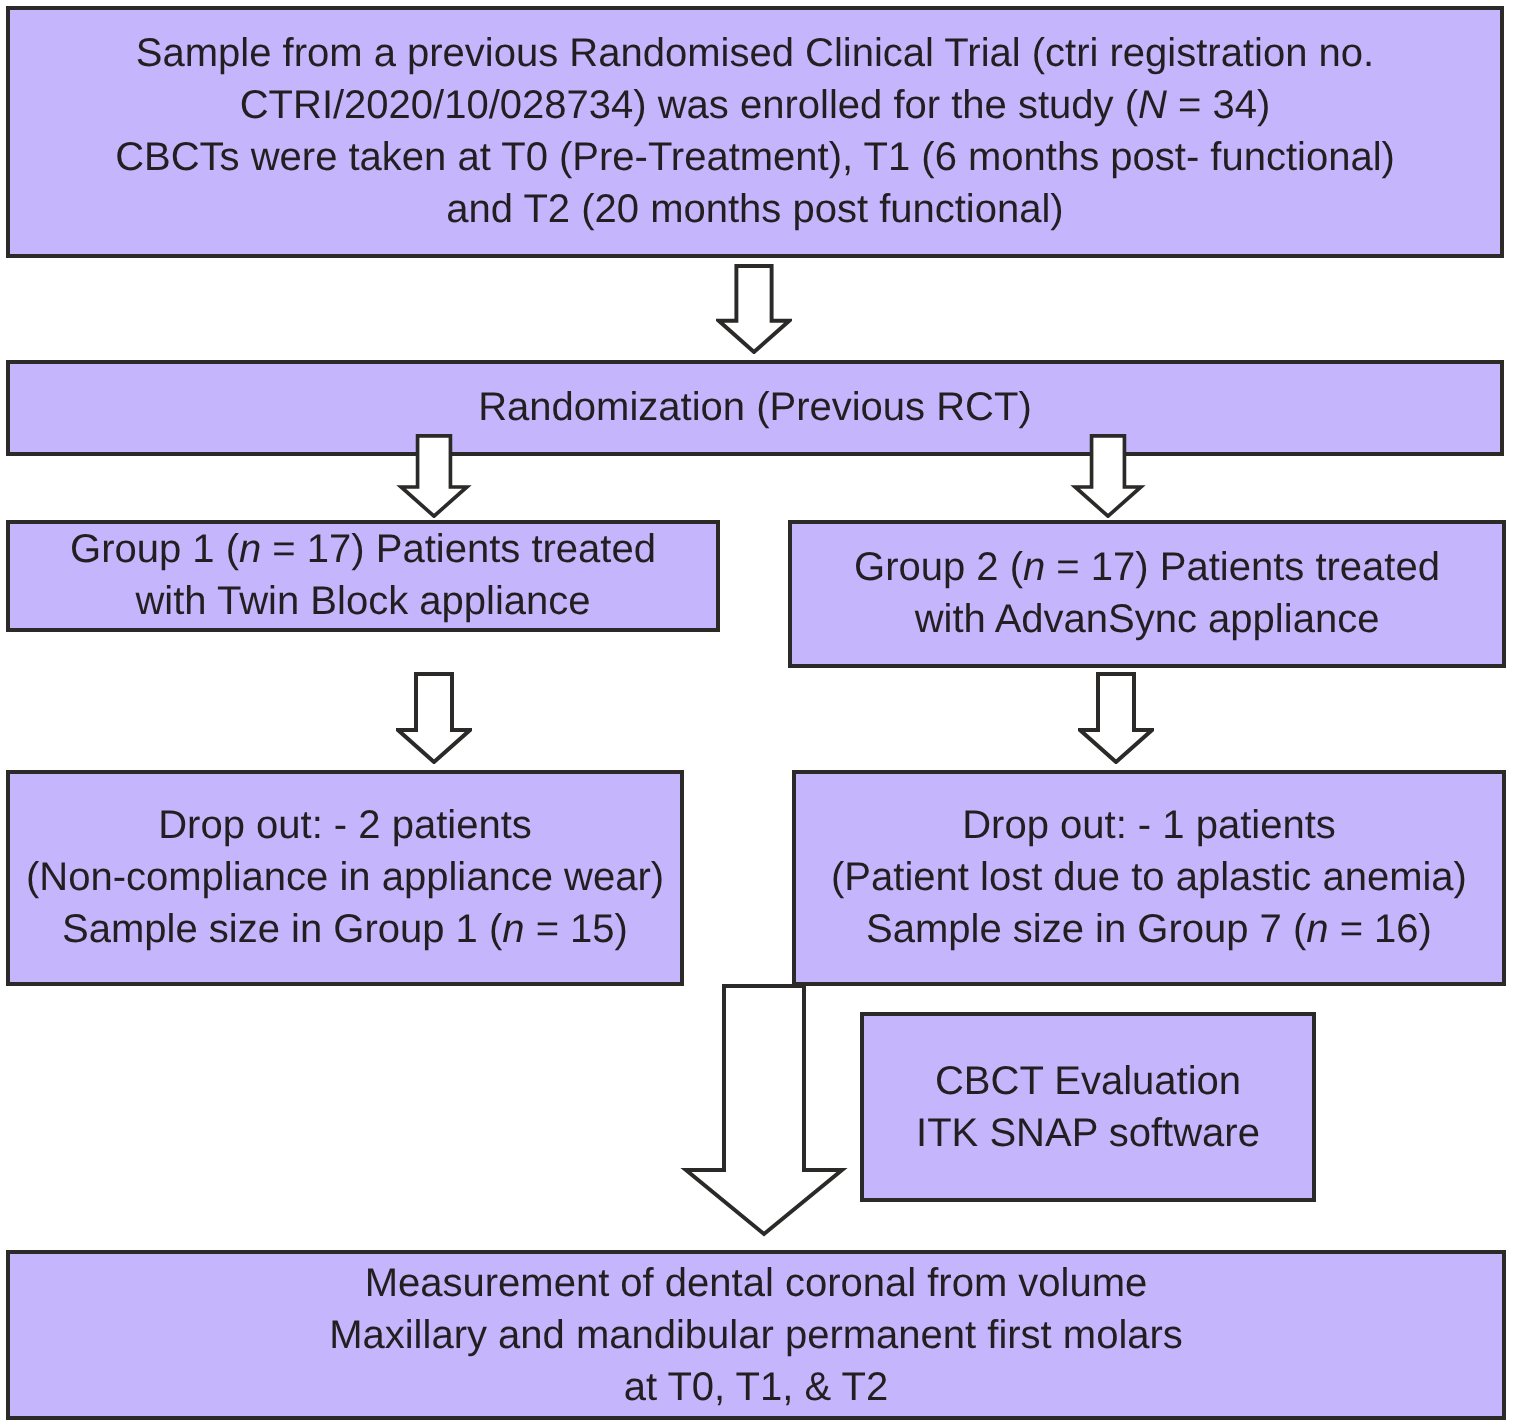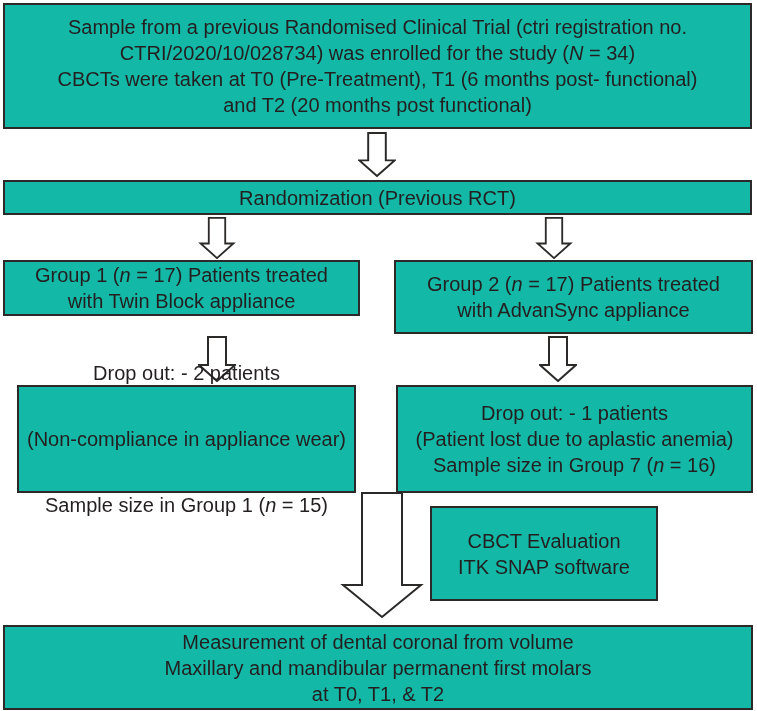--- a/index.html
+++ b/index.html
@@ -9,21 +9,21 @@
     height: 711px;
     background: #ffffff;
     font-family: "Liberation Sans", sans-serif;
     color: #231f20;
     overflow: hidden;
   }
   .box {
     position: absolute;
     box-sizing: border-box;
     border: 2px solid #2b2a29;
-    background: #14b8a6;
+    background: #c4b5fd;
     display: flex;
     flex-direction: column;
     justify-content: center;
     align-items: center;
     text-align: center;
   }
   .line {
     font-size: 20px;
     line-height: 26px;
     white-space: nowrap;
@@ -32,24 +32,24 @@
   .arrow { position: absolute; line-height: 0; }
   .arrow svg polygon {
     fill: #ffffff;
     stroke: #2b2a29;
     stroke-width: 2;
     stroke-linejoin: miter;
   }
 
   
   .box-sample        { left: 3px;   top: 3px;   width: 749px; height: 126px; }
-  .box-randomization { left: 3px;   top: 180px; width: 749px; height: 35px;  }
+  .box-randomization { left: 3px;   top: 180px; width: 749px; height: 48px;  }
   .box-group1        { left: 3px;   top: 260px; width: 357px; height: 56px;  }
   .box-group2        { left: 394px; top: 260px; width: 359px; height: 74px;  }
-  .box-dropout1      { left: 17px;   top: 385px; width: 339px; height: 108px; gap: 40px; }
+  .box-dropout1      { left: 3px;   top: 385px; width: 339px; height: 108px; }
   .box-dropout2      { left: 396px; top: 385px; width: 357px; height: 108px; text-align: center; }
   .box-cbct          { left: 430px; top: 506px; width: 228px; height: 95px;  }
   .box-measurement   { left: 3px;   top: 625px; width: 750px; height: 85px;  }
 
   
   .arrow-1  { left: 358px; top: 132px; }
   .arrow-2a { left: 198px; top: 217px; }
   .arrow-2b { left: 535px; top: 217px; }
   .arrow-3a { left: 198px; top: 336px; }
   .arrow-3b { left: 539px; top: 336px; }

